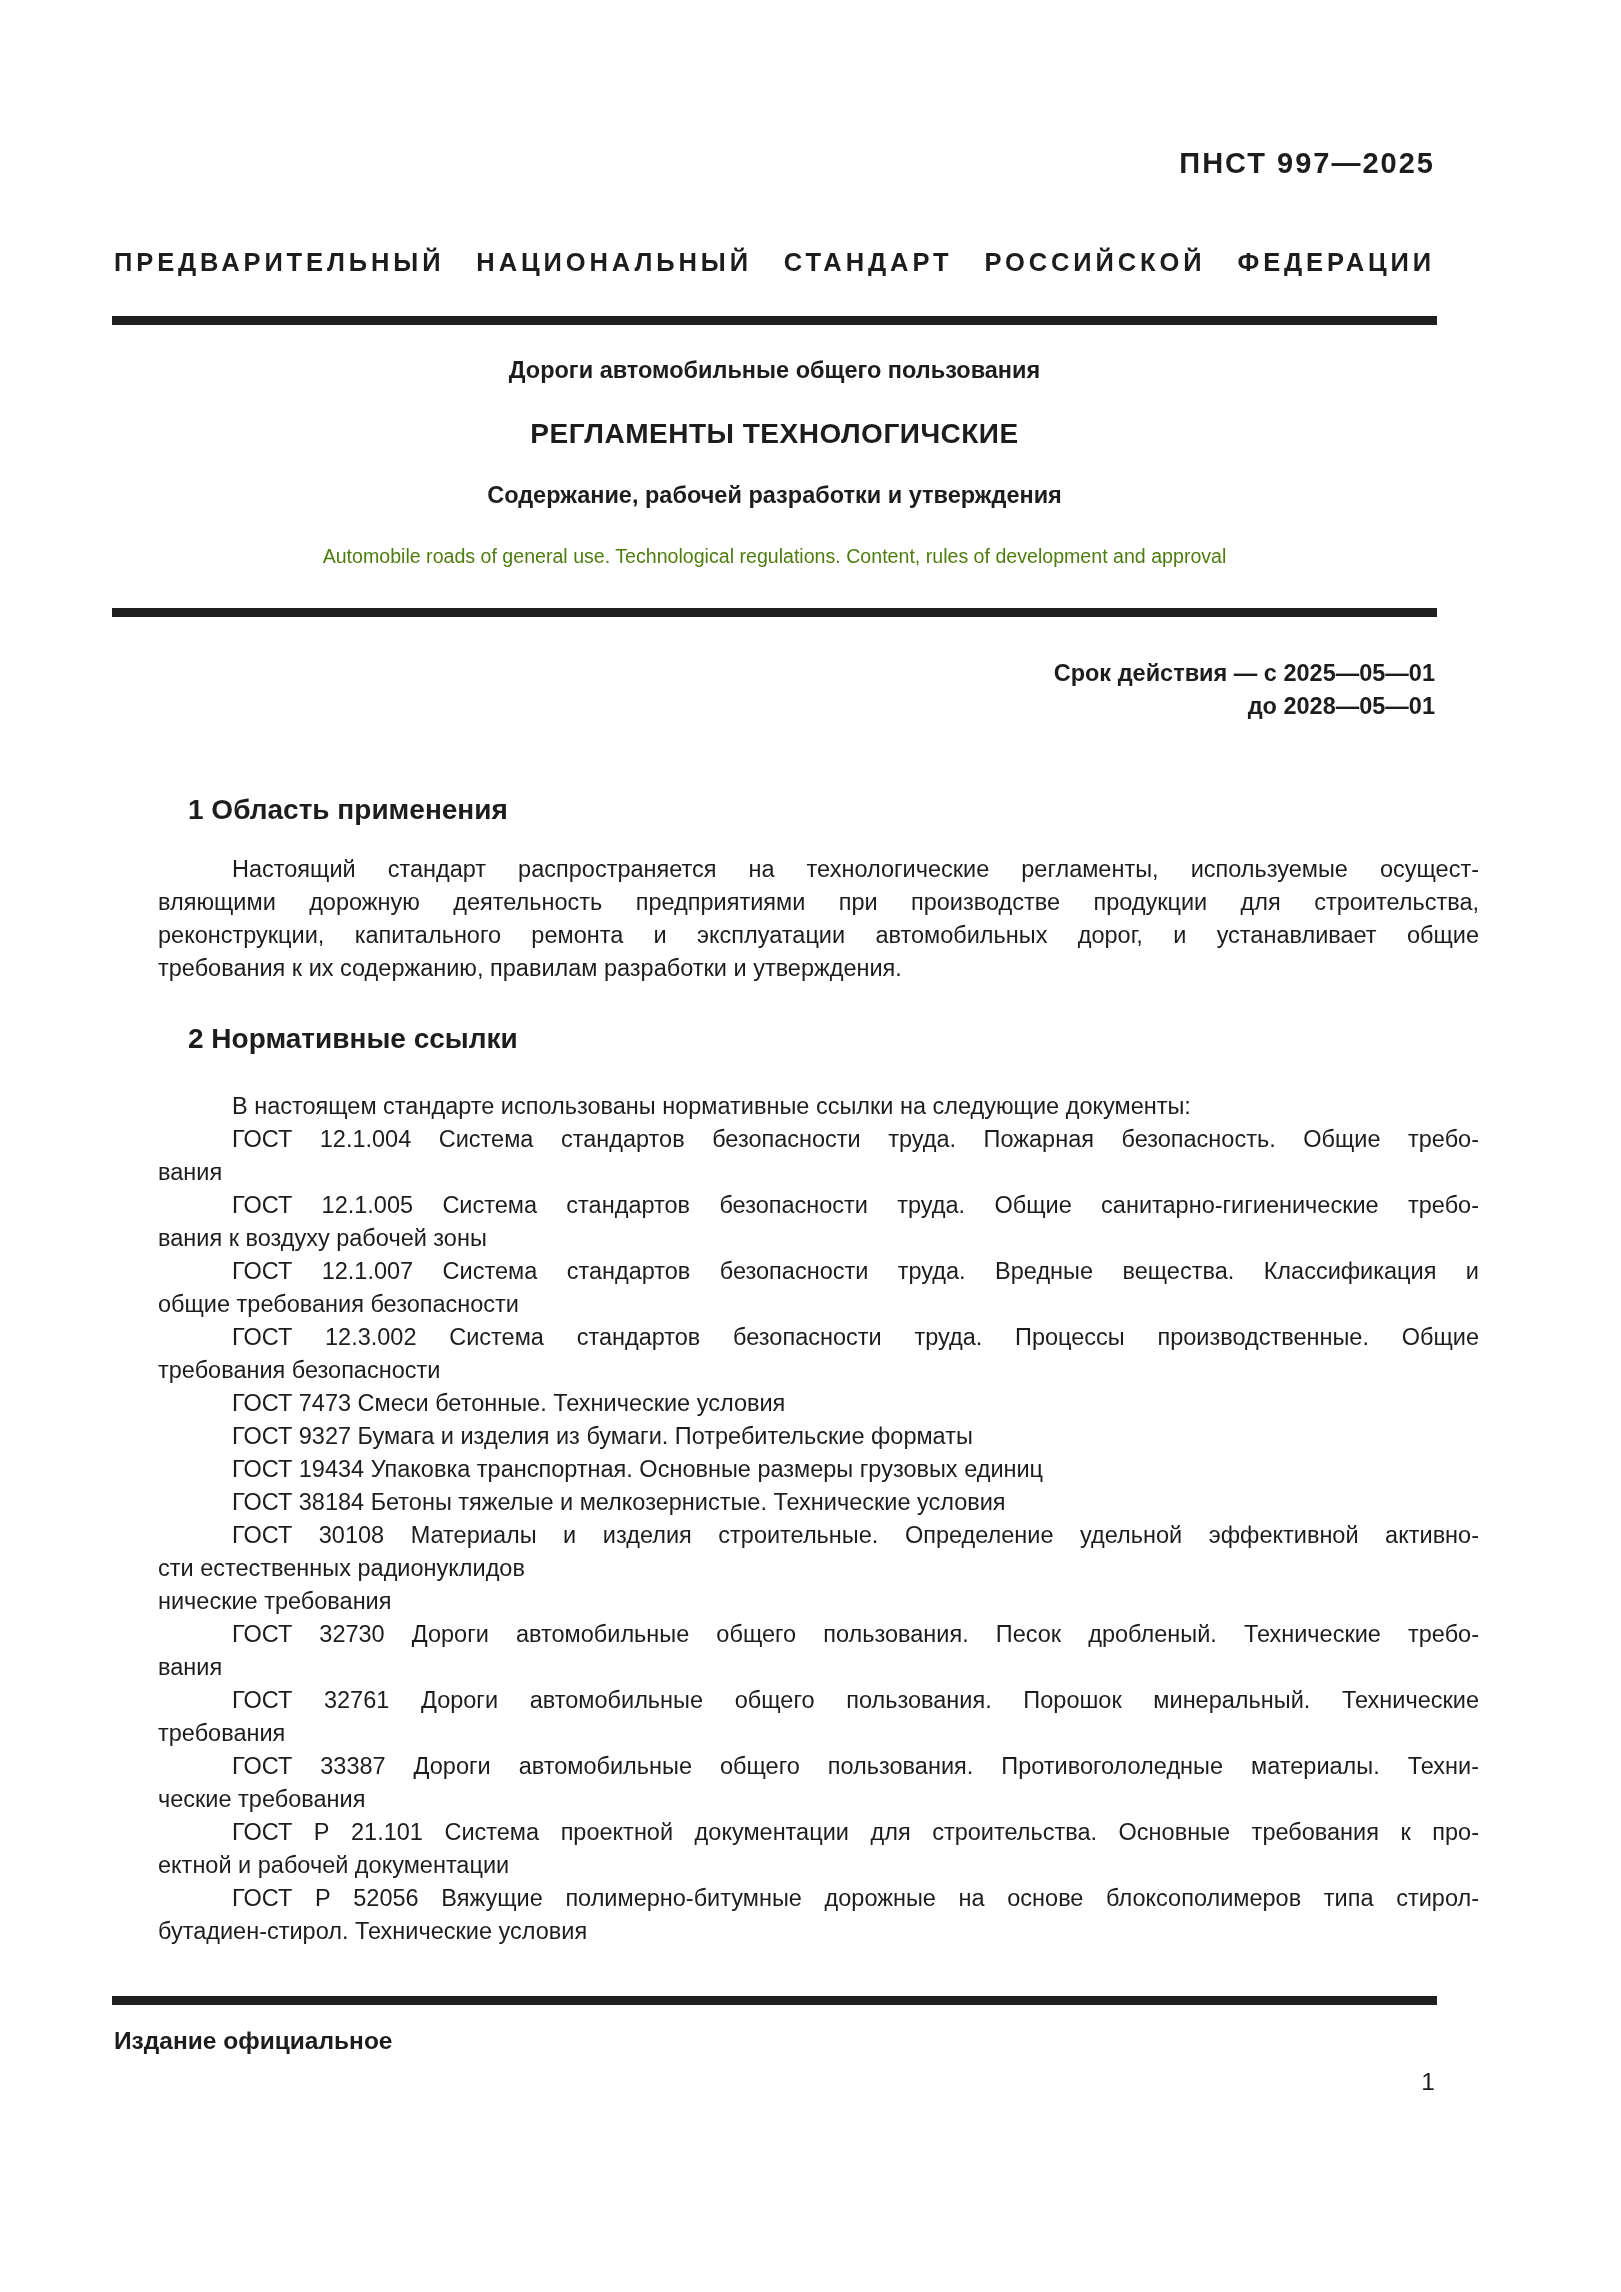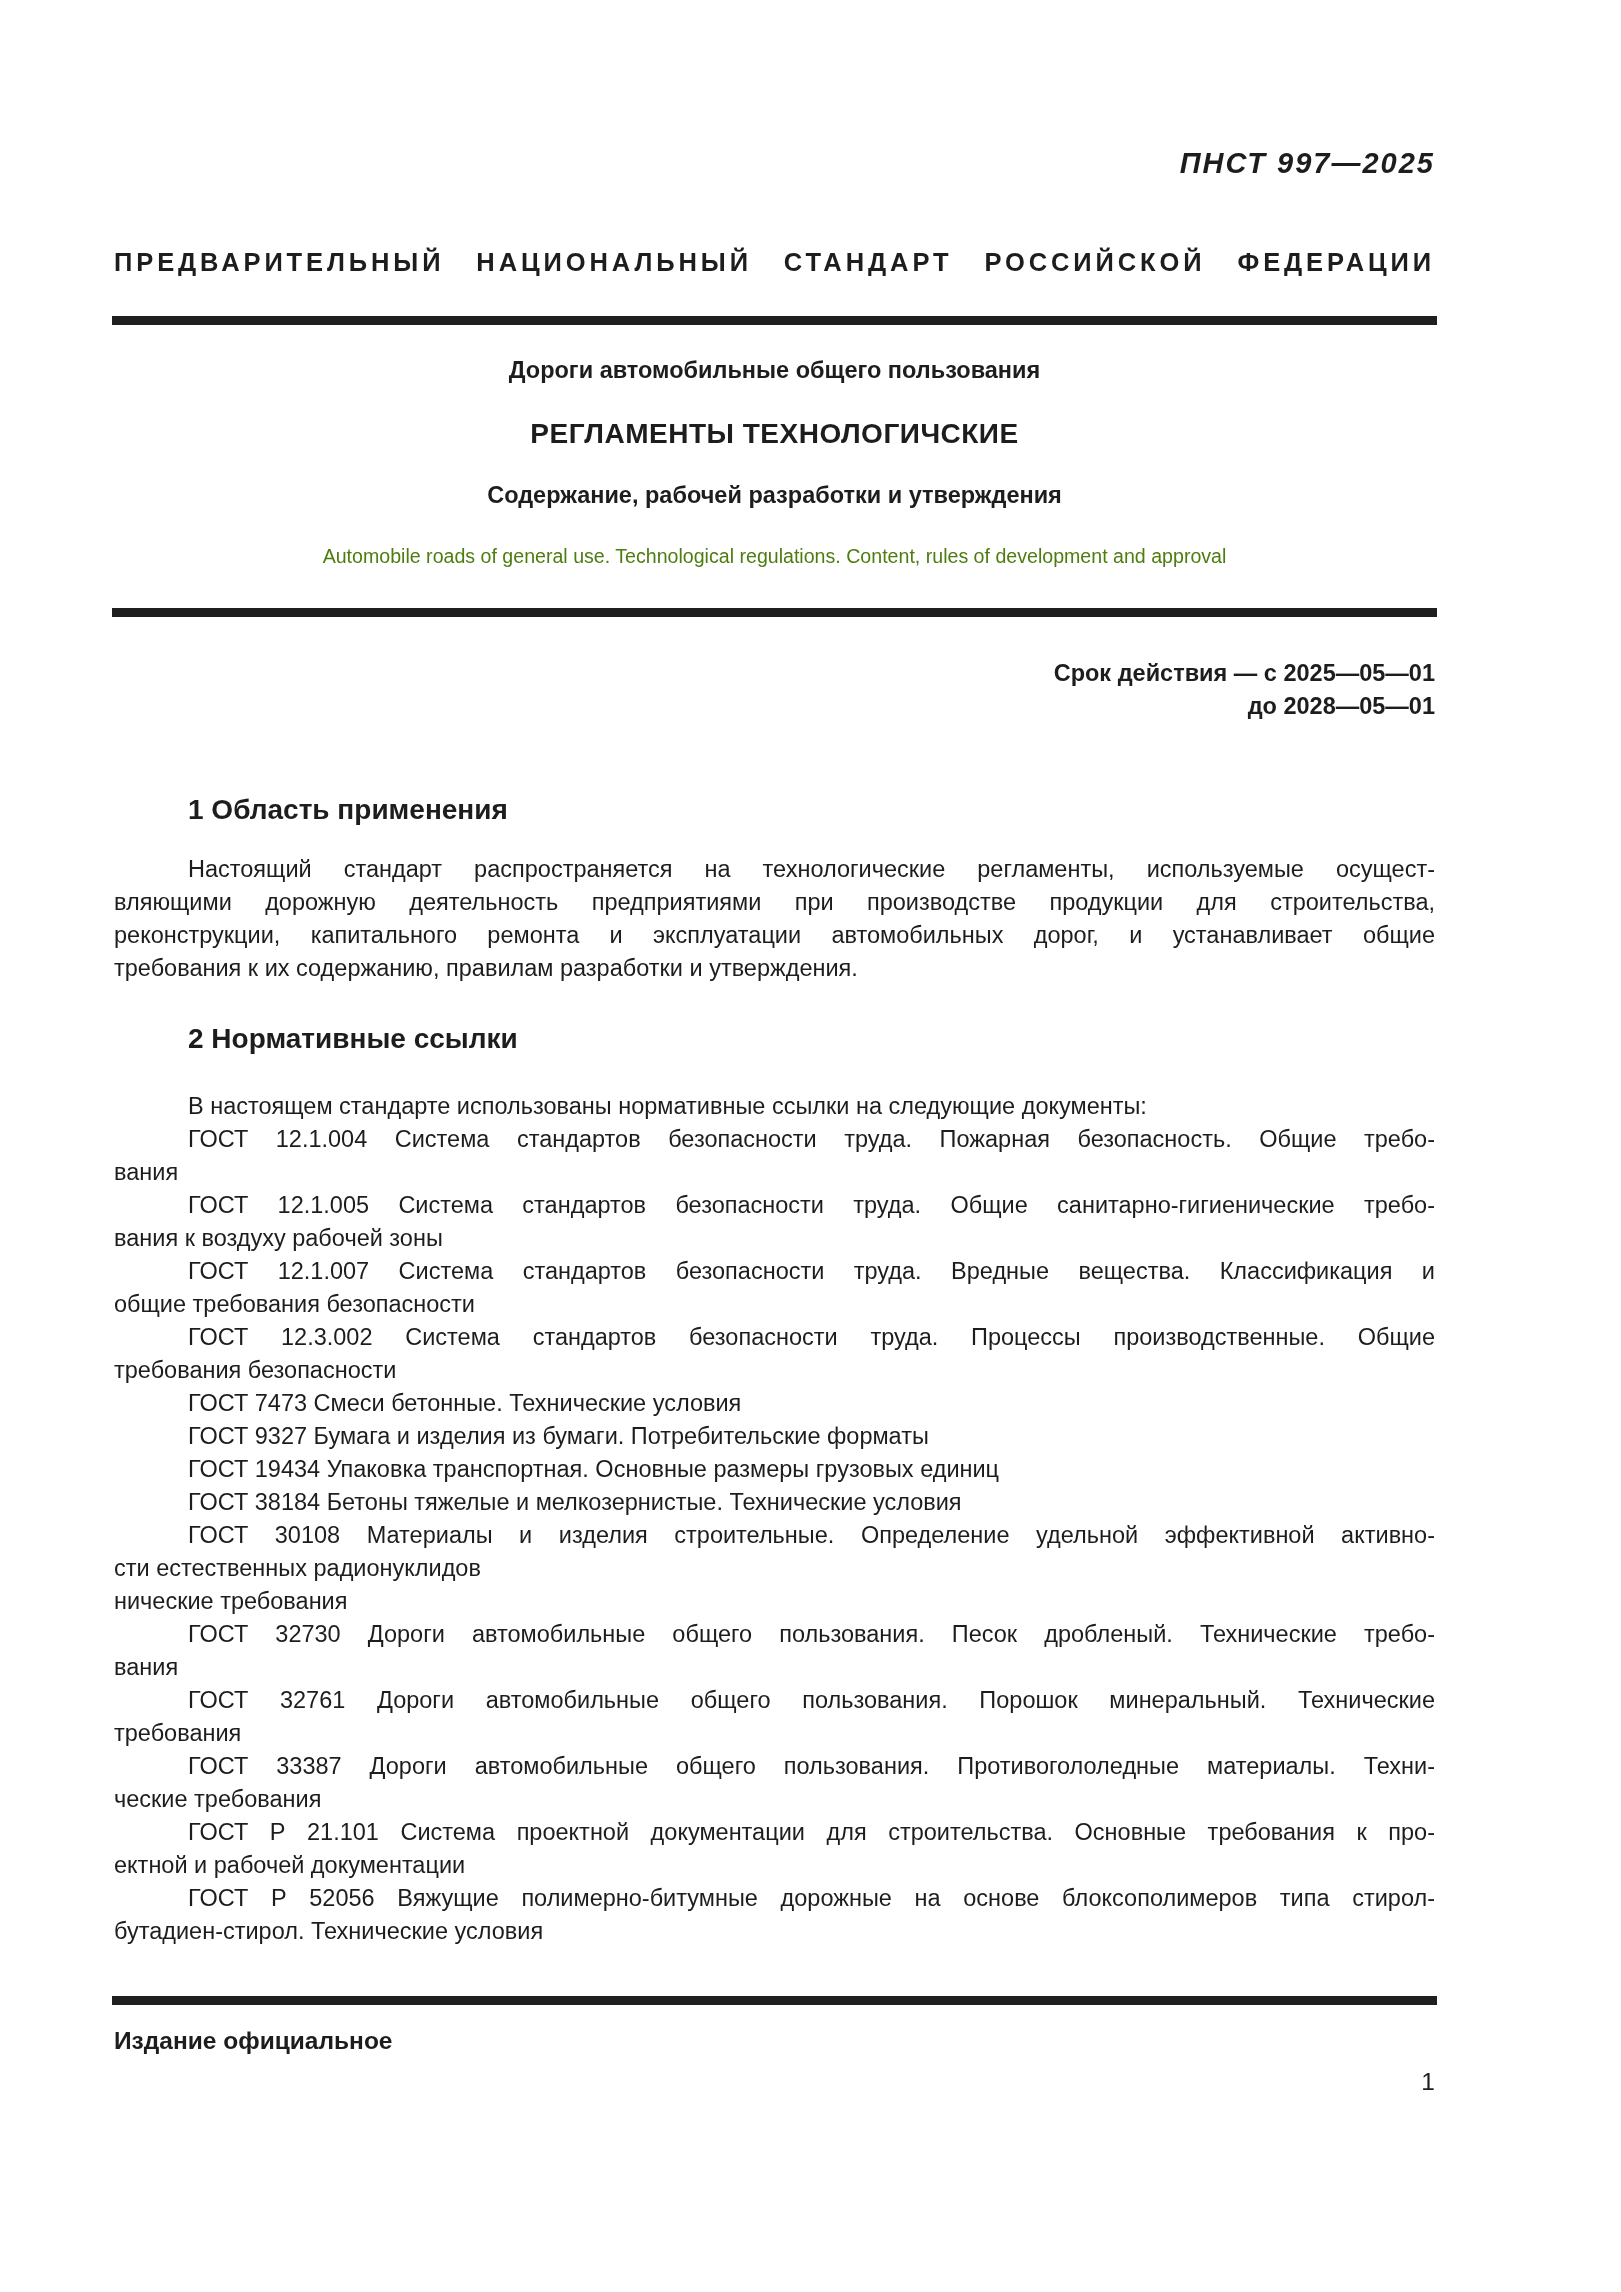--- a/index.html
+++ b/index.html
@@ -12,21 +12,20 @@
     font-family: "Liberation Sans", sans-serif;
     overflow: hidden;
   }
   .band { position: absolute; left: 114px; width: 1321px; }
   .rule { position: absolute; left: 112px; width: 1325px; height: 8.8px; background: #1f1f1f; }
 
   .docnum {
     top: 147px;
     font-size: 29px; font-weight: bold; letter-spacing: 2px;
     text-align: right;
-    font-style: italic;
   }
   .banner {
     top: 248px;
     font-size: 25.5px; font-weight: bold; letter-spacing: 3.9px;
     white-space: nowrap;
     text-align: justify; text-align-last: justify;
   }
   .rule-1 { top: 316px; }
   .t-subject  { top: 357px; font-size: 23.5px; font-weight: bold; text-align: center; }
   .t-main     { top: 418px; font-size: 28px; font-weight: bold; text-align: center; letter-spacing: 0.5px; }
@@ -40,21 +39,21 @@
     text-align: right;
   }
 
   .sec-h {
     font-size: 28px; font-weight: bold;
     padding-left: 74px;
   }
   .sec-h-1 { top: 794px; }
   .sec-h-2 { top: 1023px; }
 
-  .body-lines { font-size: 23.5px; line-height: 33px; }
+  .body-lines { font-size: 23.5px; line-height: 33px; margin-left: 44px; }
   .body-1 { top: 853px; }
   .body-2 { top: 1090px; }
   .ln { text-align: left; }
   .ln.jst { text-align: justify; text-align-last: justify; }
   .ln.ind { text-indent: 74px; }
 
   .rule-3 { top: 1996px; }
   .edition { top: 2027px; font-size: 24.5px; font-weight: bold; }
   .pageno  { top: 2068px; font-size: 24.5px; text-align: right; }
 </style>

